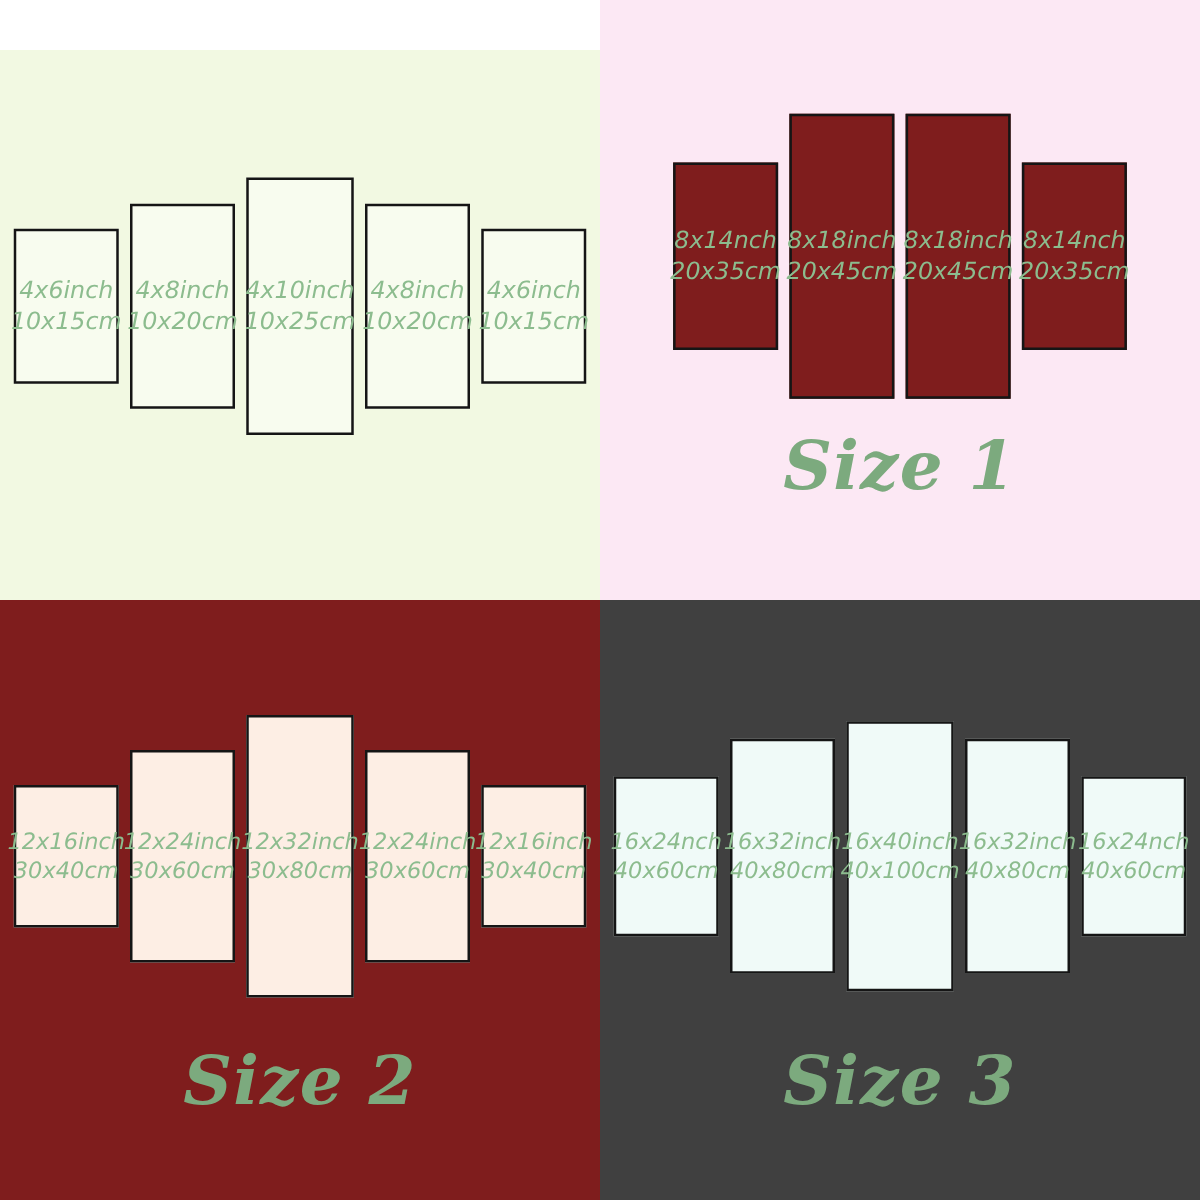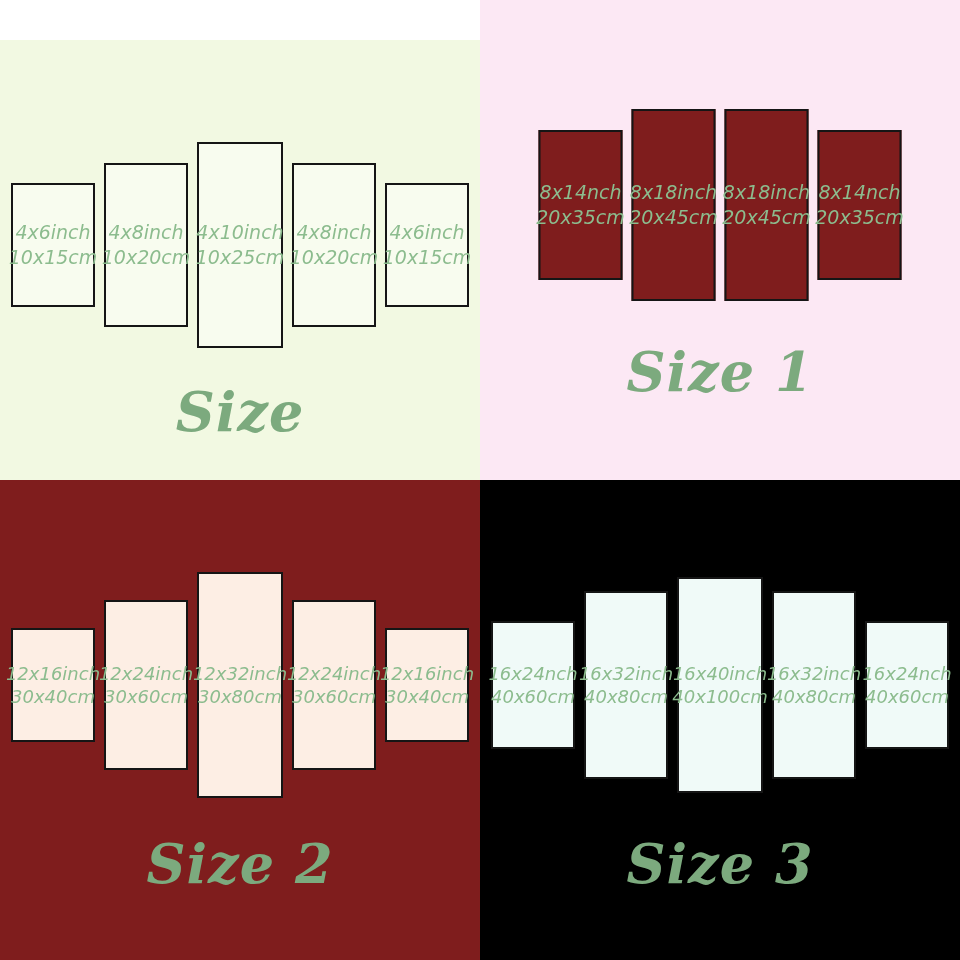--- a/index.html
+++ b/index.html
@@ -10,21 +10,21 @@
     grid-template-rows: 480px 480px;
     font-family: "DejaVu Sans", sans-serif;
     overflow: hidden;
   }
   .quadrant { position: relative; width: 480px; height: 480px; }
 
   
   .q0 { background: #f2f9e2; margin-top: 40px; }
   .q1 { background: #fce8f4; }
   .q2 { background: #7f1d1d; }
-  .q3 { background: #000000; }
+  .q3 { background: #404040; }
   .q0 .panel { background: #f8fcef; }
   .q1 .panel { background: #7f1d1d; }
   .q2 .panel { background: #fdeee4; }
   .q3 .panel { background: #f0faf8; }
 
   .panels-row {
     position: absolute; left: 50%; top: 205px;
     transform: translate(-50%, -50%);
     display: flex; align-items: center; gap: 9px;
   }
@@ -32,21 +32,21 @@
     box-sizing: border-box;
     border: 2px solid #151515;
     display: flex; align-items: center; justify-content: center;
     flex: 0 0 auto;
   }
   .p-side   { width: 84px; }
   .p-mid    { width: 84px; }
   .p-center { width: 86px; }
 
   .q0 .p-side { height: 124px; } .q0 .p-mid { height: 164px; } .q0 .p-center { height: 206px; }
-  .q1 .p-side { height: 150px; } .q1 .p-mid { height: 192px; } .q1 .p-center { height: 236px; }
+  .q1 .p-side { height: 150px; } .q1 .p-mid { height: 228px; } .q1 .p-center { height: 236px; }
   .q2 .p-side { height: 114px; } .q2 .p-mid { height: 170px; } .q2 .p-center { height: 226px; }
   .q3 .p-side { height: 128px; } .q3 .p-mid { height: 188px; } .q3 .p-center { height: 216px; }
 
   .panel-text {
     font-style: italic;
     color: #8cbc8e;
     font-size: 19px;
     line-height: 1.3;
     text-align: center;
     white-space: nowrap;
@@ -97,21 +97,20 @@
           <div>10x20cm</div>
         </div>
       </div>
       <div class="panel p-side">
         <div class="panel-text">
           <div>4x6inch</div>
           <div>10x15cm</div>
         </div>
       </div>
     </div>
-    <h2 class="title">Size</h2>
   </section>
 
   <section class="quadrant q1">
     <div class="panels-row">
       <div class="panel p-side">
         <div class="panel-text">
           <div>8x14nch</div>
           <div>20x35cm</div>
         </div>
       </div>

